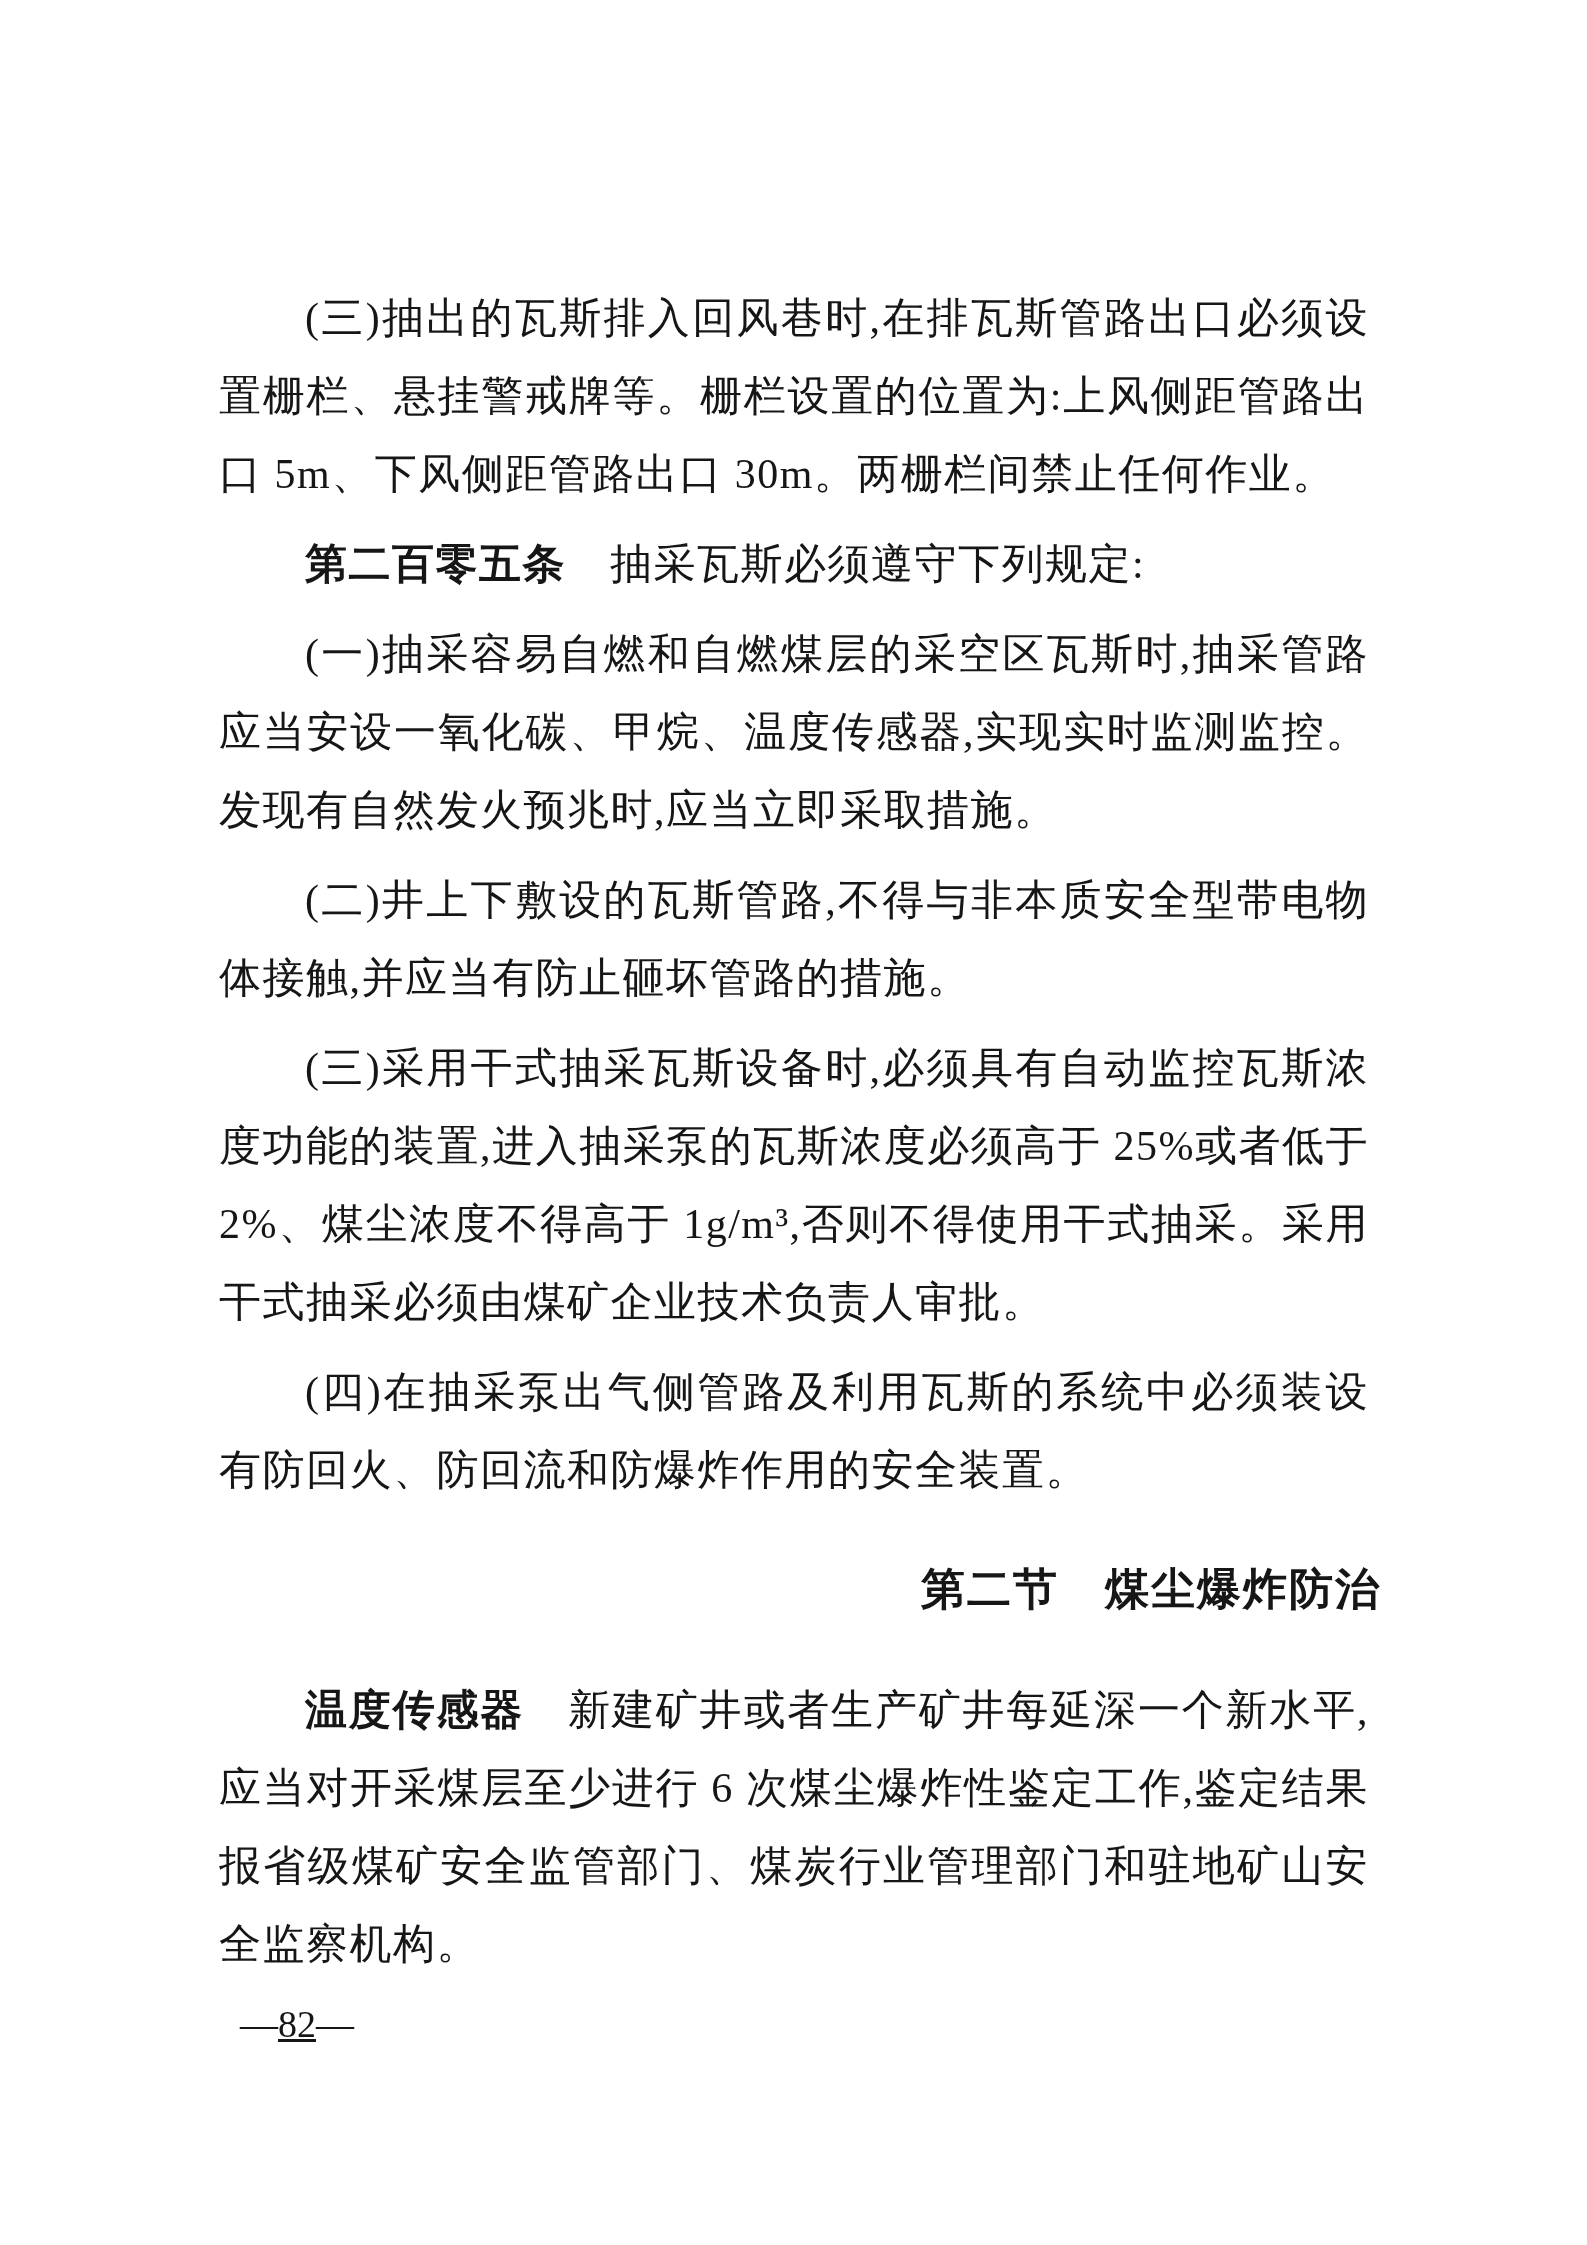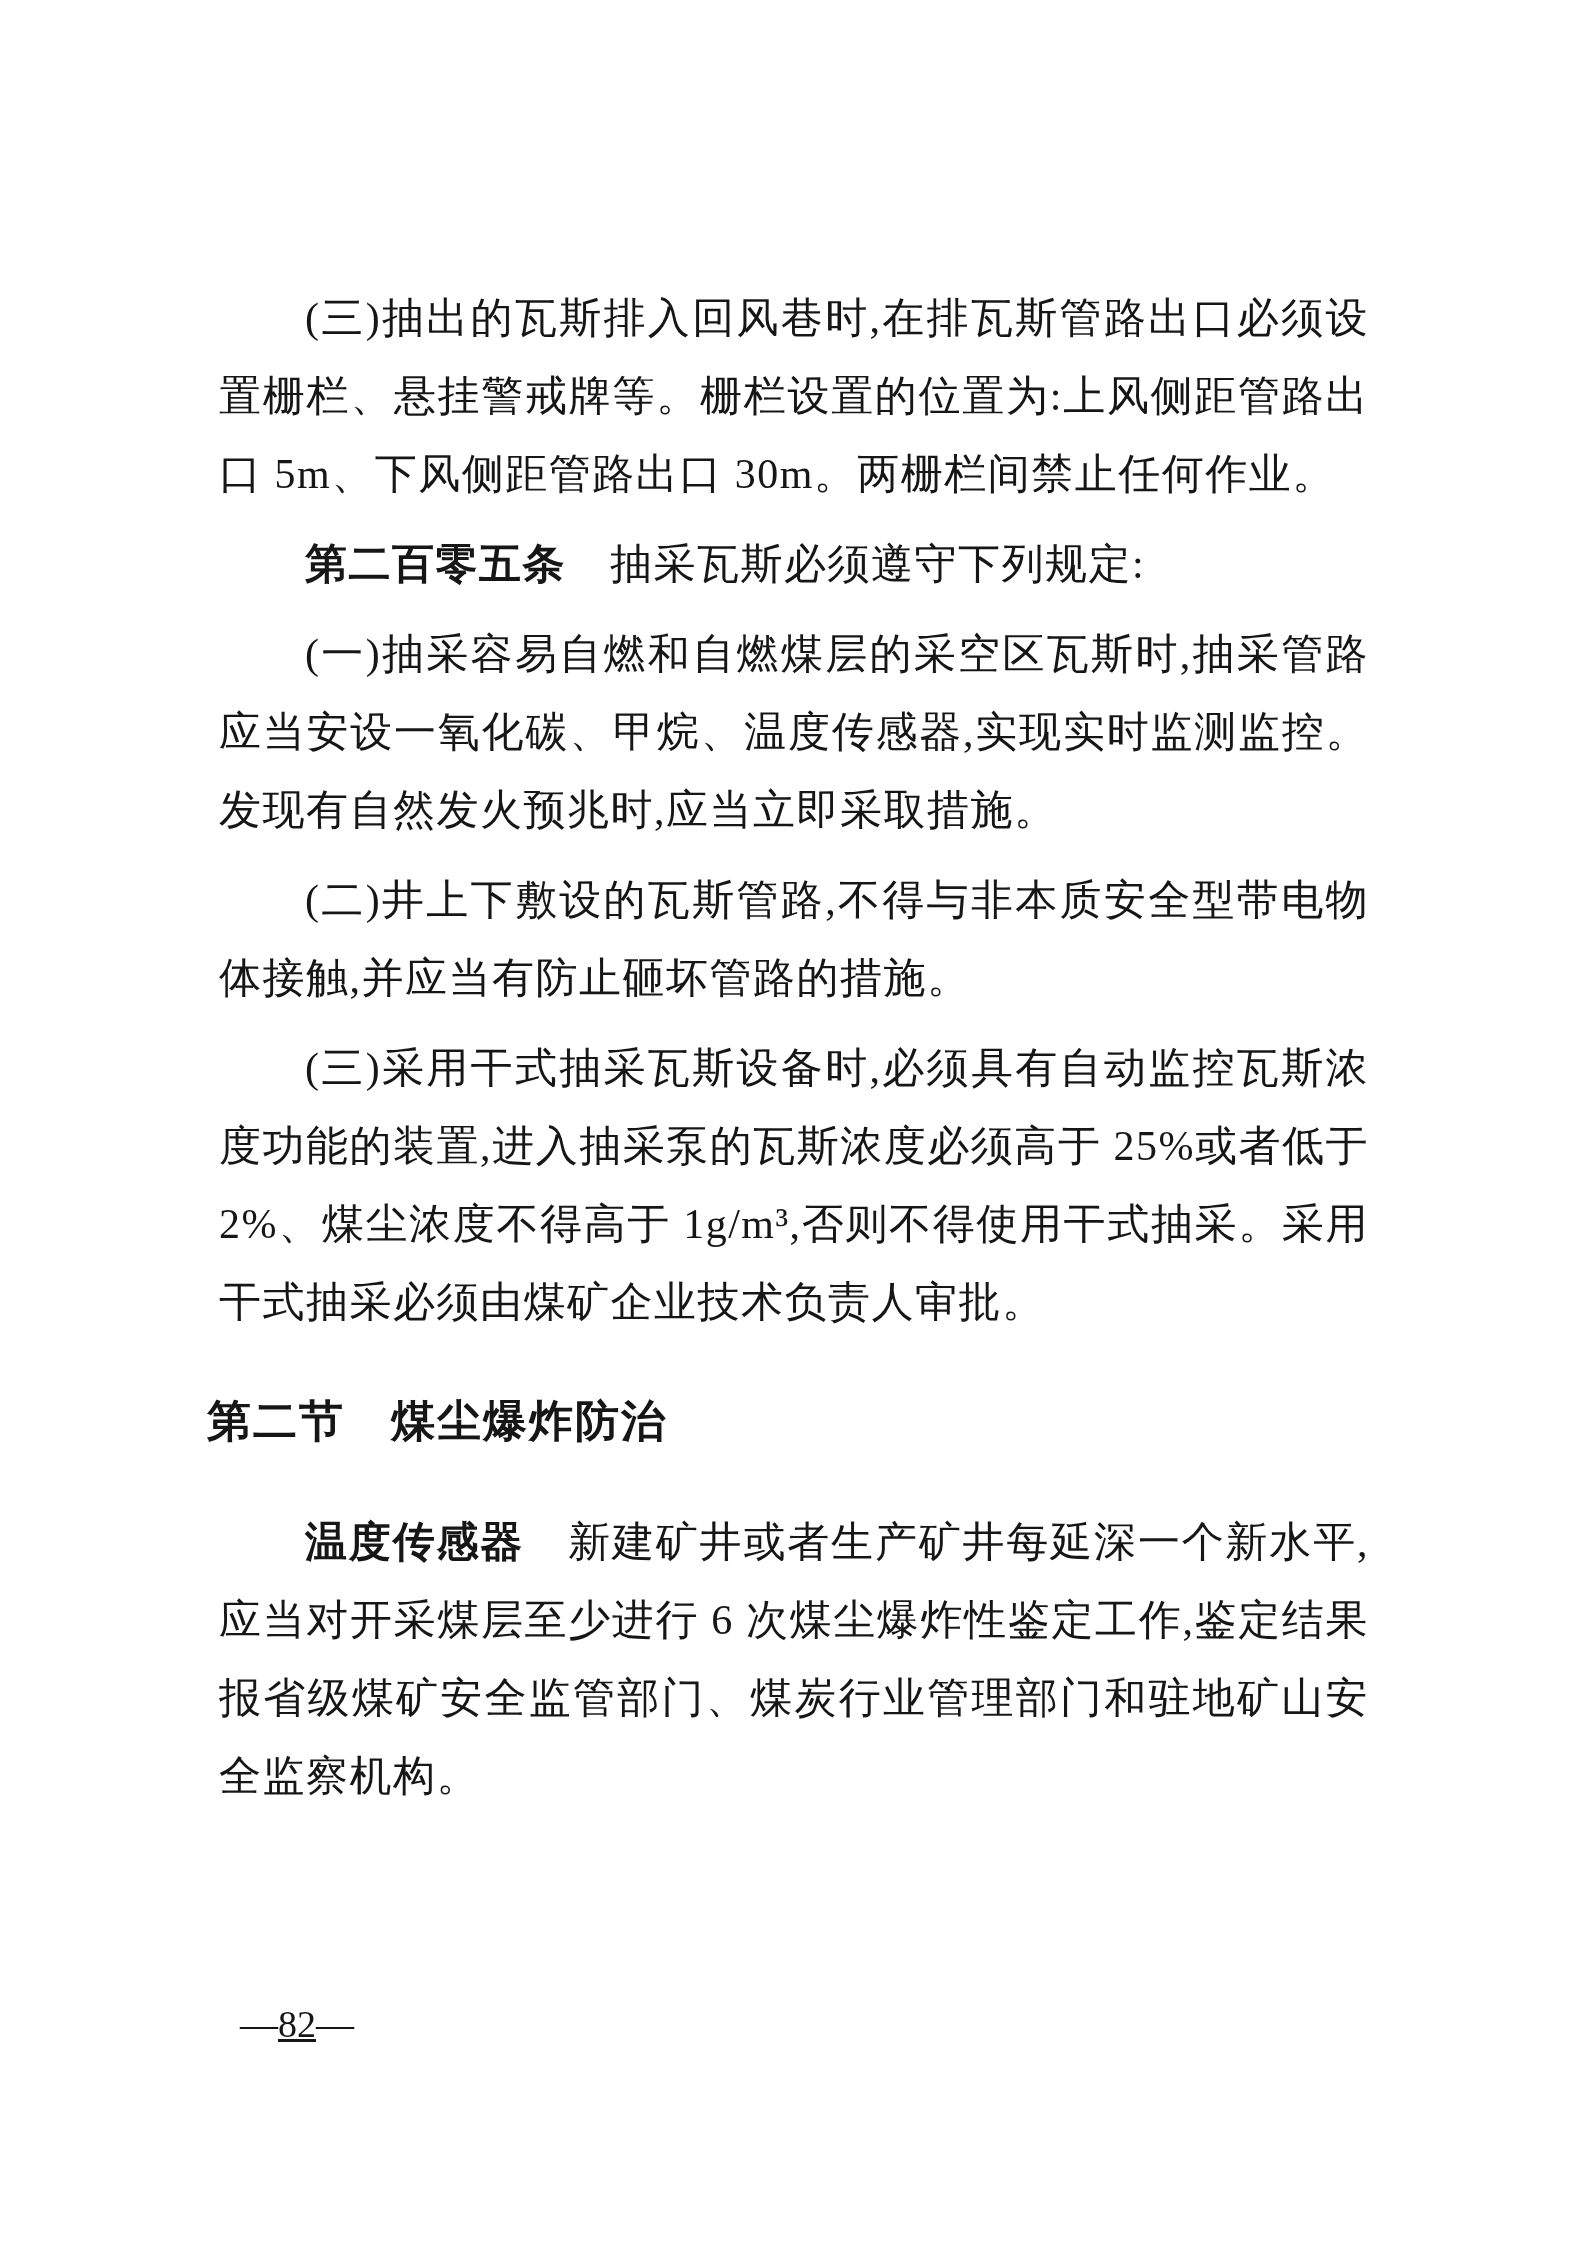--- a/index.html
+++ b/index.html
@@ -37,21 +37,21 @@
     font-family: "Liberation Sans", "DejaVu Sans", sans-serif;
     font-weight: 700;
     margin-right: 44px;
     letter-spacing: 1.5px;
   }
   h2.section-heading {
     margin: 42px 0;
     font-size: 44px;
     line-height: 78px;
     font-weight: 700;
-    text-align: left;
+    text-align: right;
     text-indent: 0;
     letter-spacing: 2px;
   }
   .page-footer {
     position: absolute;
     left: 240px;
     top: 2002px;
     font-size: 38px;
     line-height: 44px;
     white-space: nowrap;
@@ -71,20 +71,21 @@
     <p class="body-para">(三)抽出的瓦斯排入回风巷时,在排瓦斯管路出口必须设置栅栏、悬挂警戒牌等。栅栏设置的位置为:上风侧距管路出口 5m、下风侧距管路出口 30m。两栅栏间禁止任何作业。</p>
 
     <p class="body-para"><span class="article-num">第二百零五条</span><span>抽采瓦斯必须遵守下列规定:</span></p>
 
     <p class="body-para">(一)抽采容易自燃和自燃煤层的采空区瓦斯时,抽采管路应当安设一氧化碳、甲烷、温度传感器,实现实时监测监控。发现有自然发火预兆时,应当立即采取措施。</p>
 
     <p class="body-para">(二)井上下敷设的瓦斯管路,不得与非本质安全型带电物体接触,并应当有防止砸坏管路的措施。</p>
 
     <p class="body-para">(三)采用干式抽采瓦斯设备时,必须具有自动监控瓦斯浓度功能的装置,进入抽采泵的瓦斯浓度必须高于 25%或者低于 2%、煤尘浓度不得高于 1g/m³,否则不得使用干式抽采。采用干式抽采必须由煤矿企业技术负责人审批。</p>
 
+    <p class="body-para">(四)在抽采泵出气侧管路及利用瓦斯的系统中必须装设有防回火、防回流和防爆炸作用的安全装置。</p>
 
 
     <h2 class="section-heading">第二节　煤尘爆炸防治</h2>
 
     <p class="body-para"><span class="article-num">温度传感器</span><span>新建矿井或者生产矿井每延深一个新水平,应当对开采煤层至少进行 6 次煤尘爆炸性鉴定工作,鉴定结果报省级煤矿安全监管部门、煤炭行业管理部门和驻地矿山安全监察机构。</span></p>
 
   </div>
 
   <div class="page-footer"><span>—</span><span class="page-num">82</span><span>—</span></div>
 

